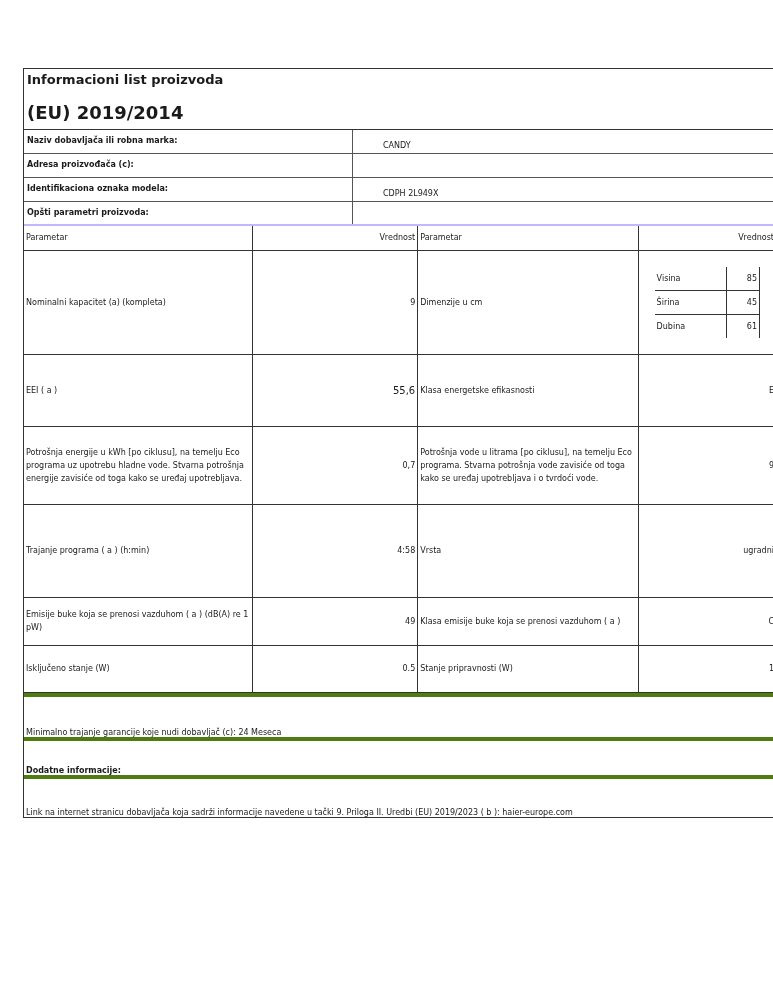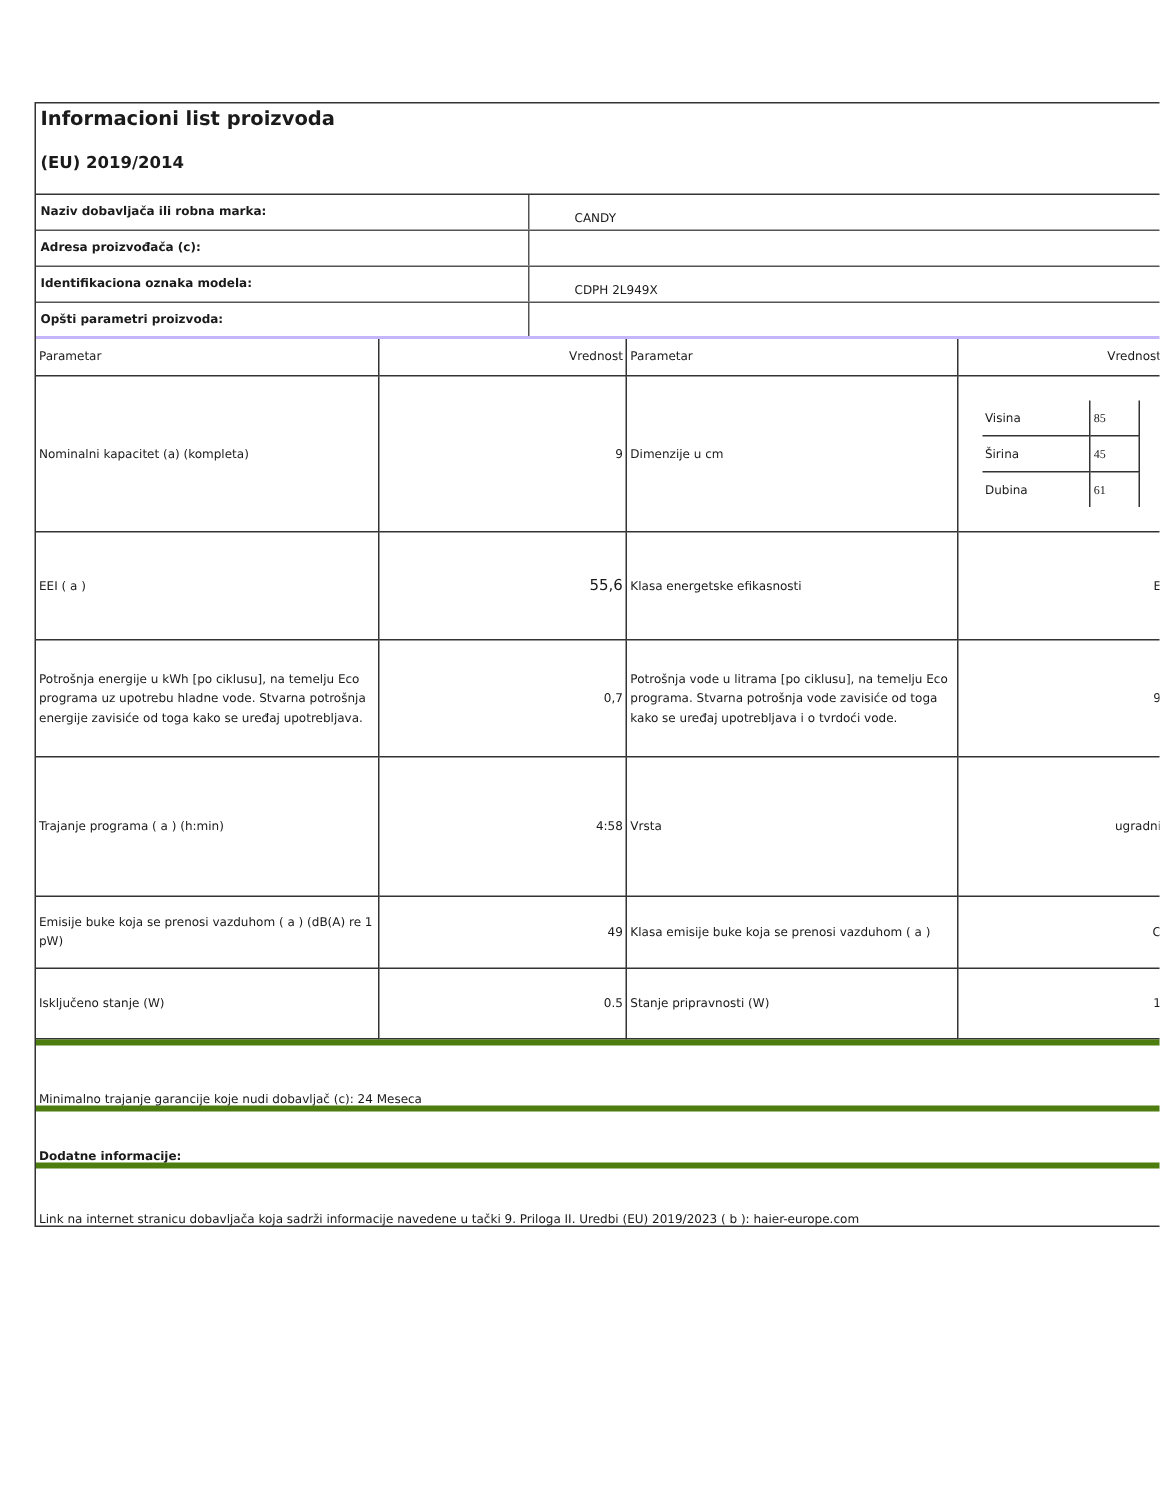--- a/index.html
+++ b/index.html
@@ -1,33 +1,33 @@
 <!DOCTYPE html>
 <html><head>
 <meta charset="utf-8">
 <style>
   html, body { margin: 0; padding: 0; background: #ffffff; }
   body { width: 773px; height: 1000px; position: relative; font-family: "DejaVu Sans", sans-serif; color: #1a1a1a; }
   .sheet { position: absolute; left: 23px; top: 68px; width: 754px; border: 1px solid #333; box-sizing: border-box; }
   .title-block { height: 61px; border-bottom: 1px solid #333; padding-left: 3px; box-sizing: border-box; position: relative; }
   .title-block .t1 { position: absolute; left: 3px; top: 3px; font-size: 13px; font-weight: bold; }
-  .title-block .t2 { position: absolute; left: 3px; top: 33px; font-size: 11px; font-weight: bold; }
+  .title-block .t2 { position: absolute; left: 3px; top: 33px; font-size: 18px; font-weight: bold; }
   .info-row { display: flex; height: 24px; border-bottom: 1px solid #555; box-sizing: border-box; gap: 28px; }
   .info-row .lbl { width: 329px; border-right: 1px solid #555; font-size: 8px; font-weight: bold; padding: 6px 0 0 3px; box-sizing: border-box; }
   .info-row .val { flex: 1; font-size: 8px; padding: 11px 0 0 2px; box-sizing: border-box; }
   table.params { border-collapse: collapse; width: 100%; table-layout: fixed; font-size: 8px; }
   table.params td { border: 1px solid #333; padding: 0 2px; vertical-align: middle; line-height: 13px; }
   table.params tr:first-child td { border-top: none; }
   table.params td:first-child { border-left: none; }
   table.params td.last { border-right: none; }
   .c { text-align: right; }
   .sub-table { border-collapse: collapse; width: 100%; height: 100%; table-layout: fixed; }
   .sub-table td { border: none; border-bottom: 1px solid #333; height: 23px; padding: 0 2px; font-size: 8px; }
   .sub-table tr:last-child td { border-bottom: none; }
-  .sub-table td.sv { border-left: 1px solid #333; text-align: left; font-family: Liberation Serif, serif; }
+  .sub-table td.sv { border-left: 1px solid #333; text-align: right; }
   td.dims-cell { padding: 16px !important; }
   .footer-row { border-top: 4px solid #4d7c0f; font-size: 8px; padding-left: 2px; box-sizing: border-box; display: flex; align-items: flex-end; }
   .bold { font-weight: bold; }
 </style>
 </head>
 <body>
 
 <div class="sheet">
   <div class="title-block">
     <div class="t1">Informacioni list proizvoda</div>

